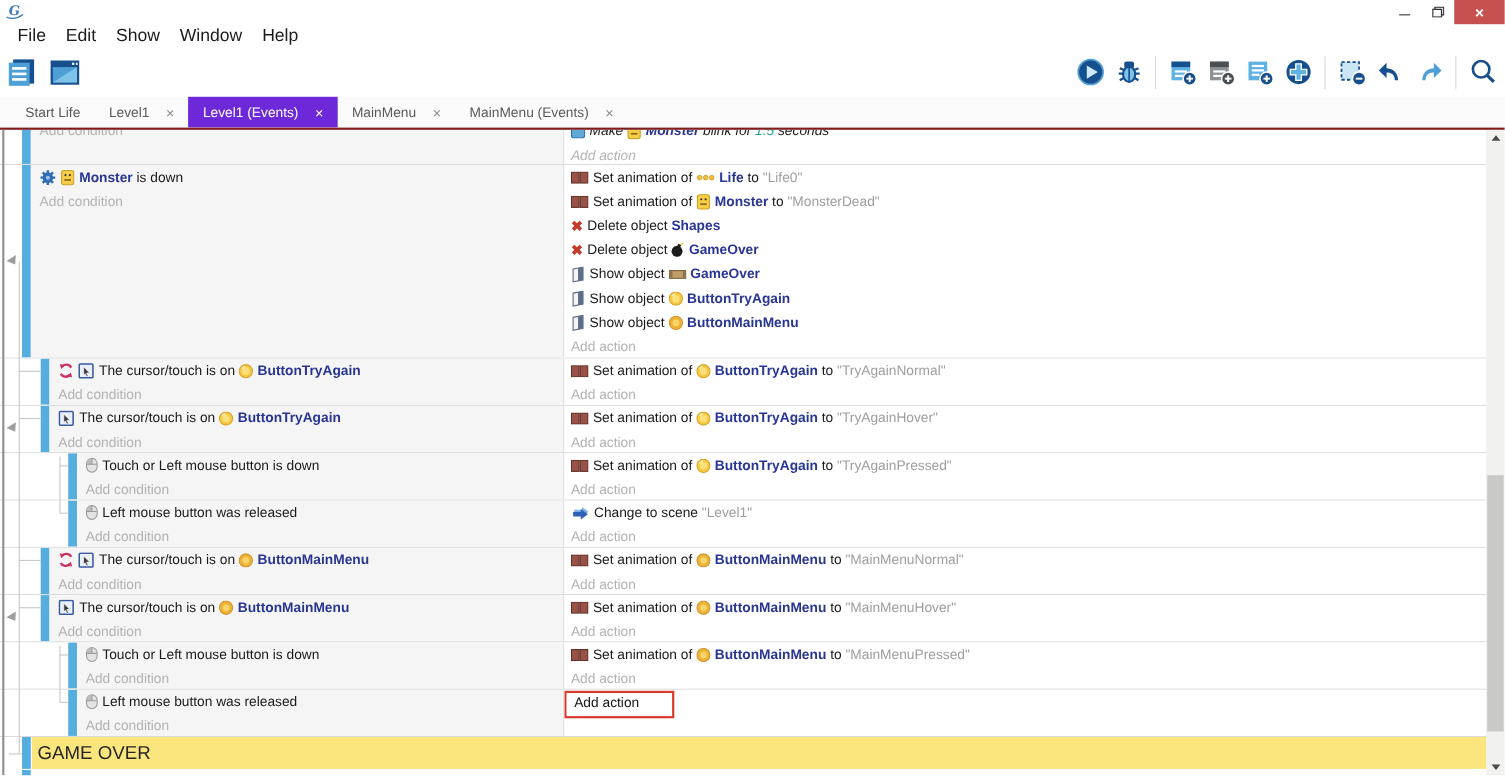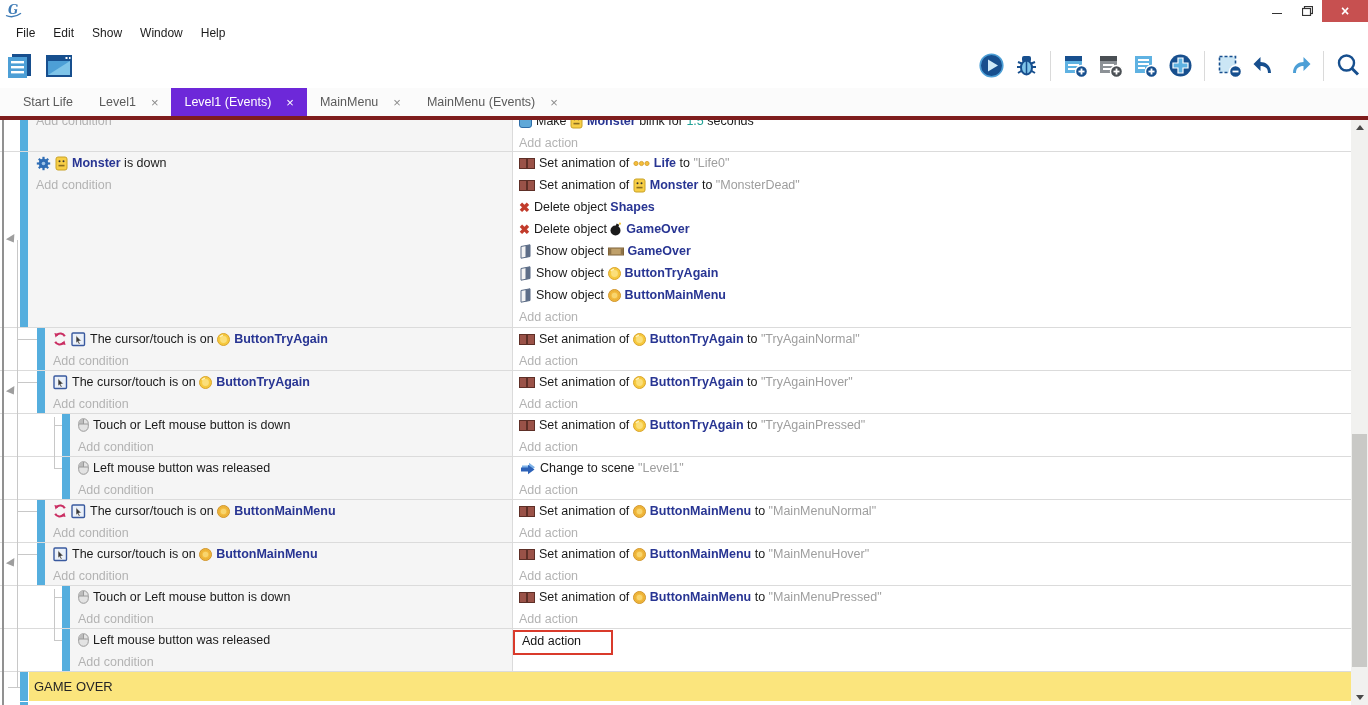--- a/index.html
+++ b/index.html
@@ -14,57 +14,57 @@
   .title-wrap { position:absolute; left:403px; top:0; height:22px; display:flex; align-items:center; }
   .blur-block { height:13px; background:#b8b8b8; border-radius:3px; filter:blur(3px); opacity:.75; }
   .blur-a { width:182px; margin-right:7px; }
   .blur-b { width:205px; margin-right:5px; }
   .title-text { font-size:12.5px; color:#1b1b1b; }
   .win-controls { position:absolute; right:0; top:0; display:flex; height:22px; }
   .win-btn { width:30px; height:22px; display:flex; align-items:center; justify-content:center; color:#333; }
   .win-min-glyph { width:10px; border-bottom:1.6px solid #333; height:1px; margin-top:4px; }
   .win-close { width:46px; background:#C75050; color:#fff; font-size:14px; font-weight:bold; }
   
-  .menubar { height:21px; display:flex; align-items:center; background:#fff; font-size:12px; color:#1b1b1b; padding-left:7px; }
+  .menubar { height:21px; display:flex; align-items:center; background:#fff; font-size:16px; color:#1b1b1b; padding-left:7px; }
   .menu-item { padding:0 9px; }
   
   .toolbar { height:45px; display:flex; align-items:center; background:#fff; }
   .tb-left { display:flex; align-items:center; margin-left:5px; gap:9px; }
   .tb-right { display:flex; align-items:center; margin-left:auto; margin-right:5px; gap:5px; }
   .tb-icon { width:30px; height:30px; display:flex; align-items:center; justify-content:center; }
   .tb-sep { width:1px; height:30px; background:#DADADA; margin:0 4px; }
   
   .tabbar { height:28px; display:flex; background:#FBFBFB; padding-left:10px; font-size:12.5px; color:#5a5a5a; align-items:stretch; }
   .tab { display:flex; align-items:center; padding:0 13px; gap:15px; white-space:nowrap; }
   .tab.active { background:#6d28d9; color:#fff; }
   .tab-close { font-size:13px; color:#8a8a8a; }
   .tab.active .tab-close { color:#fff; }
   
-  .sheet { position:relative; height:589px; border-top:4px solid #7f1d1d; background:#fff; overflow:hidden; }
+  .sheet { position:relative; height:589px; border-top:2px solid #7f1d1d; background:#fff; overflow:hidden; }
   .panel-edge { position:absolute; left:2px; top:-72px; bottom:0; width:1.5px; background:#919191; z-index:5; }
   .erow { position:relative; display:flex; border-bottom:1px solid #DBDBDB; overflow:hidden; margin-right:17px; }
   .treepad { background:#fff; flex:0 0 auto; }
   .selbar { flex:0 0 8px; background:#55AEDE; }
   .cond { background:#F5F5F5; border-right:1px solid #DBDBDB; padding-left:8px; overflow:hidden; flex:0 0 auto; }
   .act { flex:1 1 auto; background:#fff; padding-left:6px; overflow:hidden; }
   .line { height:22px; display:flex; align-items:center; font-size:12.5px; color:#1a1a1a; white-space:nowrap; }
   .t, .obj, .val, .num { white-space:pre; }
   .obj { color:#283593; font-weight:bold; }
   .val { color:#9E9E9E; }
   .num { color:#21A195; }
   .ph { color:#B3B3B3; }
   .icn { display:inline-flex; align-items:center; margin-right:4px; }
   .icn svg { display:block; }
   .del-x { color:#C23B2B; font-weight:bold; font-size:13px; margin-right:4px; }
   .red-line { height:26px; align-items:flex-start; }
   .red-add { display:inline-block; border:2px solid #D93A2B; background:#fff; color:#141414;
              line-height:19px; padding:0 30px 2px 7px; margin-left:-6px; margin-top:1px; }
   .crow { position:relative; height:30px; margin-right:17px; display:flex; }
   .comment-box { position:absolute; left:29px; right:0; top:0; bottom:1px; background:#FBE57D;
-                 display:flex; align-items:center; padding-left:5px; font-size:13px; color:#262626; }
+                 display:flex; align-items:center; padding-left:5px; font-size:17px; color:#262626; }
   .crow .selbar-abs, .srow .selbar-abs { position:absolute; left:20px; top:0; bottom:1px; width:8px; background:#55AEDE; }
   .srow { position:relative; height:8px; margin-right:17px; background:#fff; }
   
   .ov { position:absolute; background:#C8C8C8; z-index:2; }
   .tri { position:absolute; width:0; height:0; border-left:5px solid transparent; border-right:5px solid transparent;
          border-top:7px solid #9E9E9E; transform:rotate(-32deg); z-index:3; }
   
   .scrollbar { position:absolute; top:0; right:0; bottom:0; width:17px; background:#F1F1EF; z-index:6; }
   .sb-btn { position:absolute; left:0; width:17px; height:15px; display:flex; align-items:center; justify-content:center; }
   .sb-up { top:0; } .sb-down { bottom:0; }
@@ -241,21 +241,21 @@
   <div id="rows">
       <div class="erow" style="height: 32px;">
         <div class="treepad" style="width: 20px;"></div>
         <div class="selbar"></div>
         <div class="cond" style="width: 485px;">
           <div class="cellwrap" style="margin-top: -10px;">
             <div class="line ph">Add condition</div>
           </div>
         </div>
         <div class="act">
-          <div class="cellwrap" style="margin-top: -10px;">
+          <div class="cellwrap" style="margin-top: -10px; font-style: italic;">
             <div class="line aline">
               <span class="icn">
                 <svg width="13" height="13">
                   <rect x="0.5" y="0.5" width="12" height="12" rx="2.5" fill="#5FA8D8" stroke="#2F6DA8"></rect>
                 </svg>
               </span>
               <span class="t">Make </span>
               <span class="icn">
                 <svg width="13" height="15" viewBox="0 0 13 15">
                   <rect x="1" y="1" width="11" height="13" rx="2" fill="#F7CE46" stroke="#C9A227"></rect>

